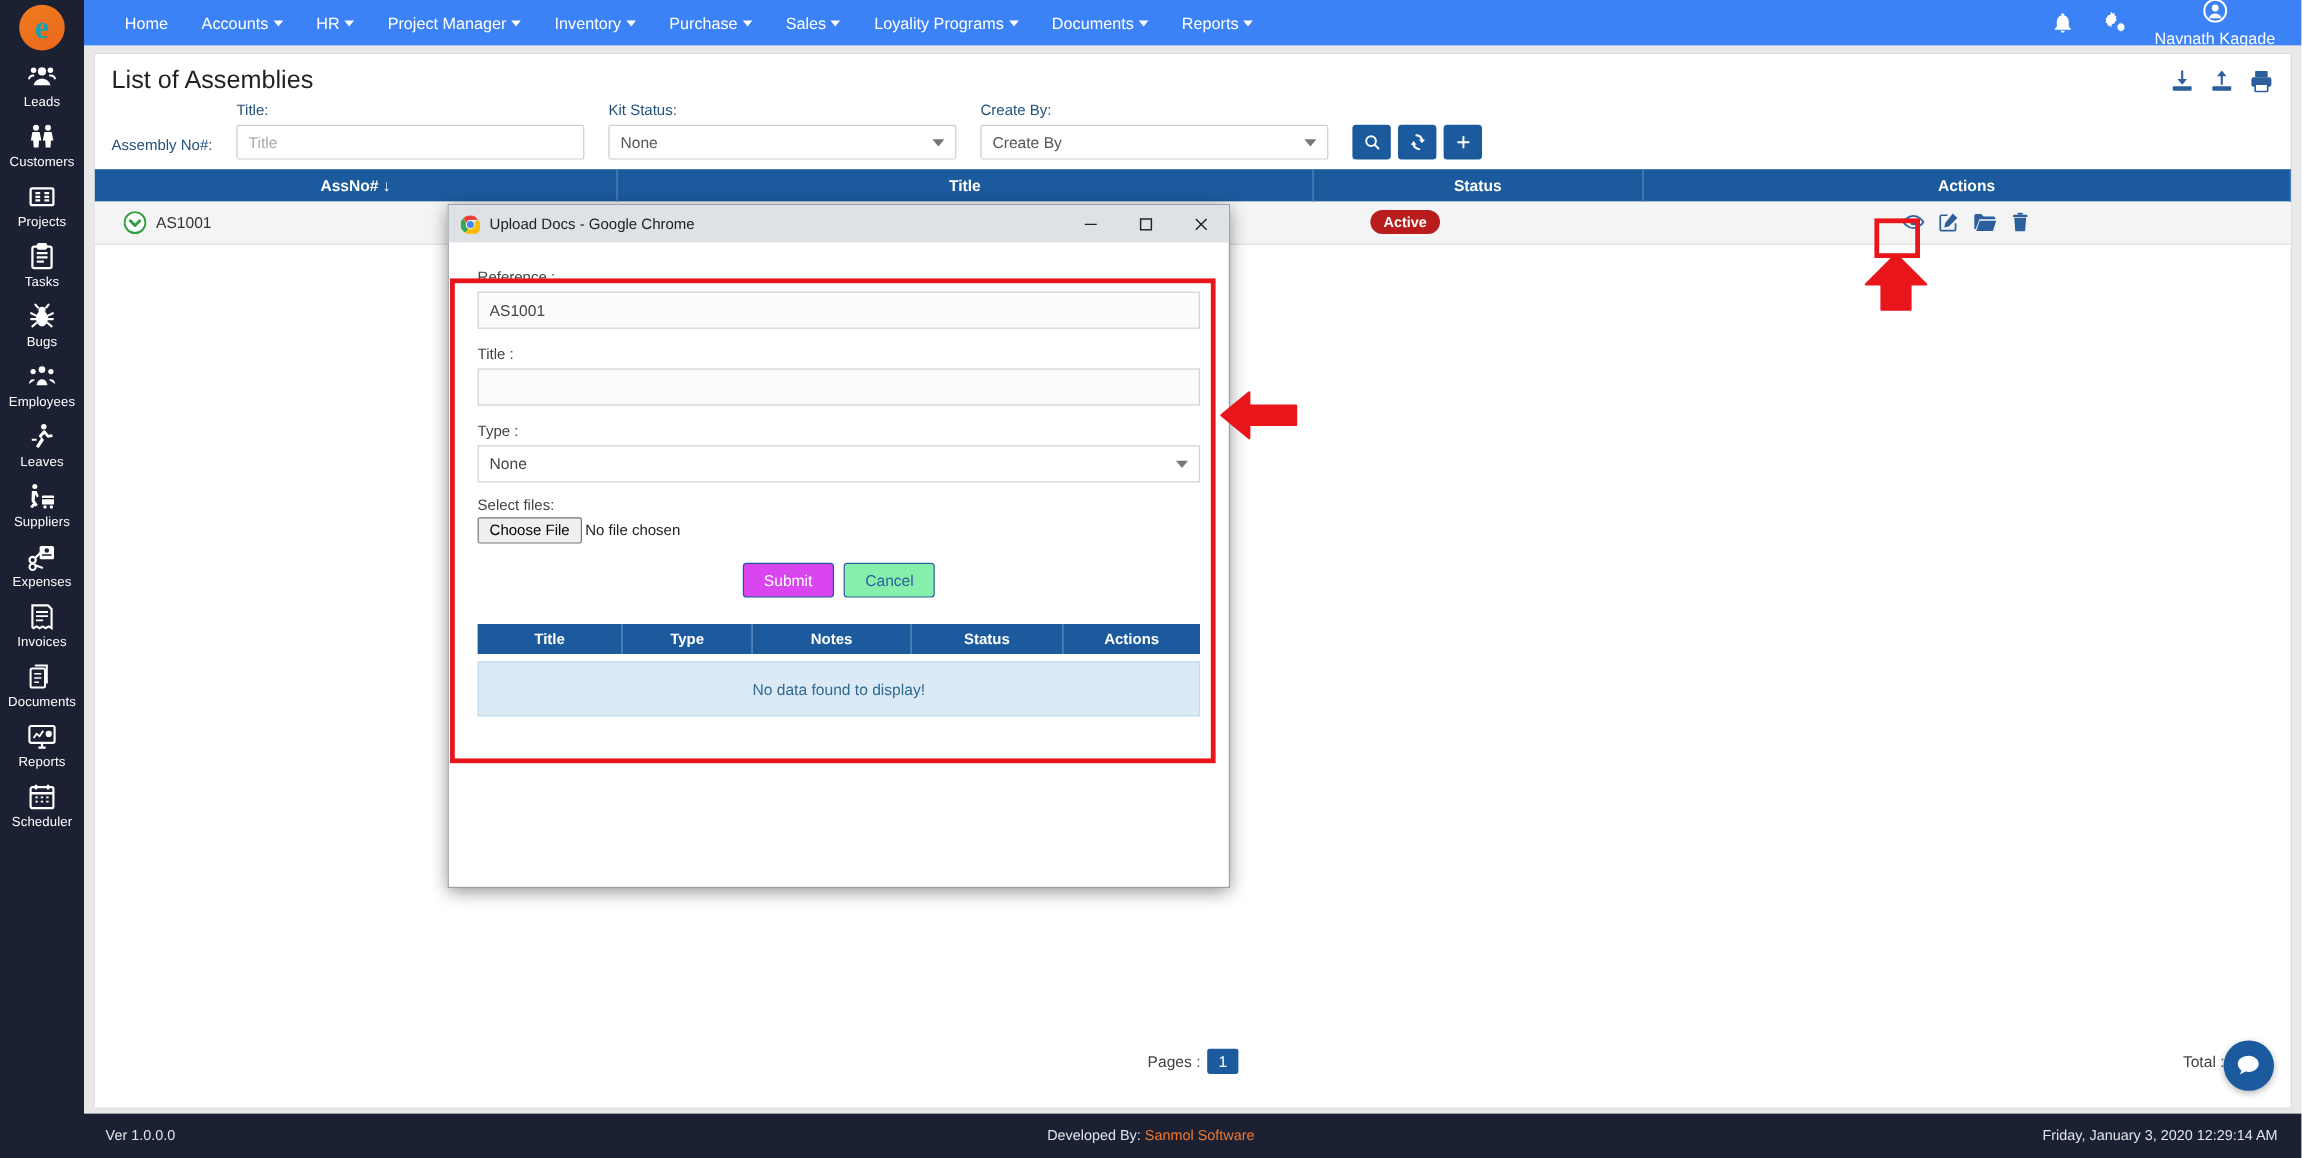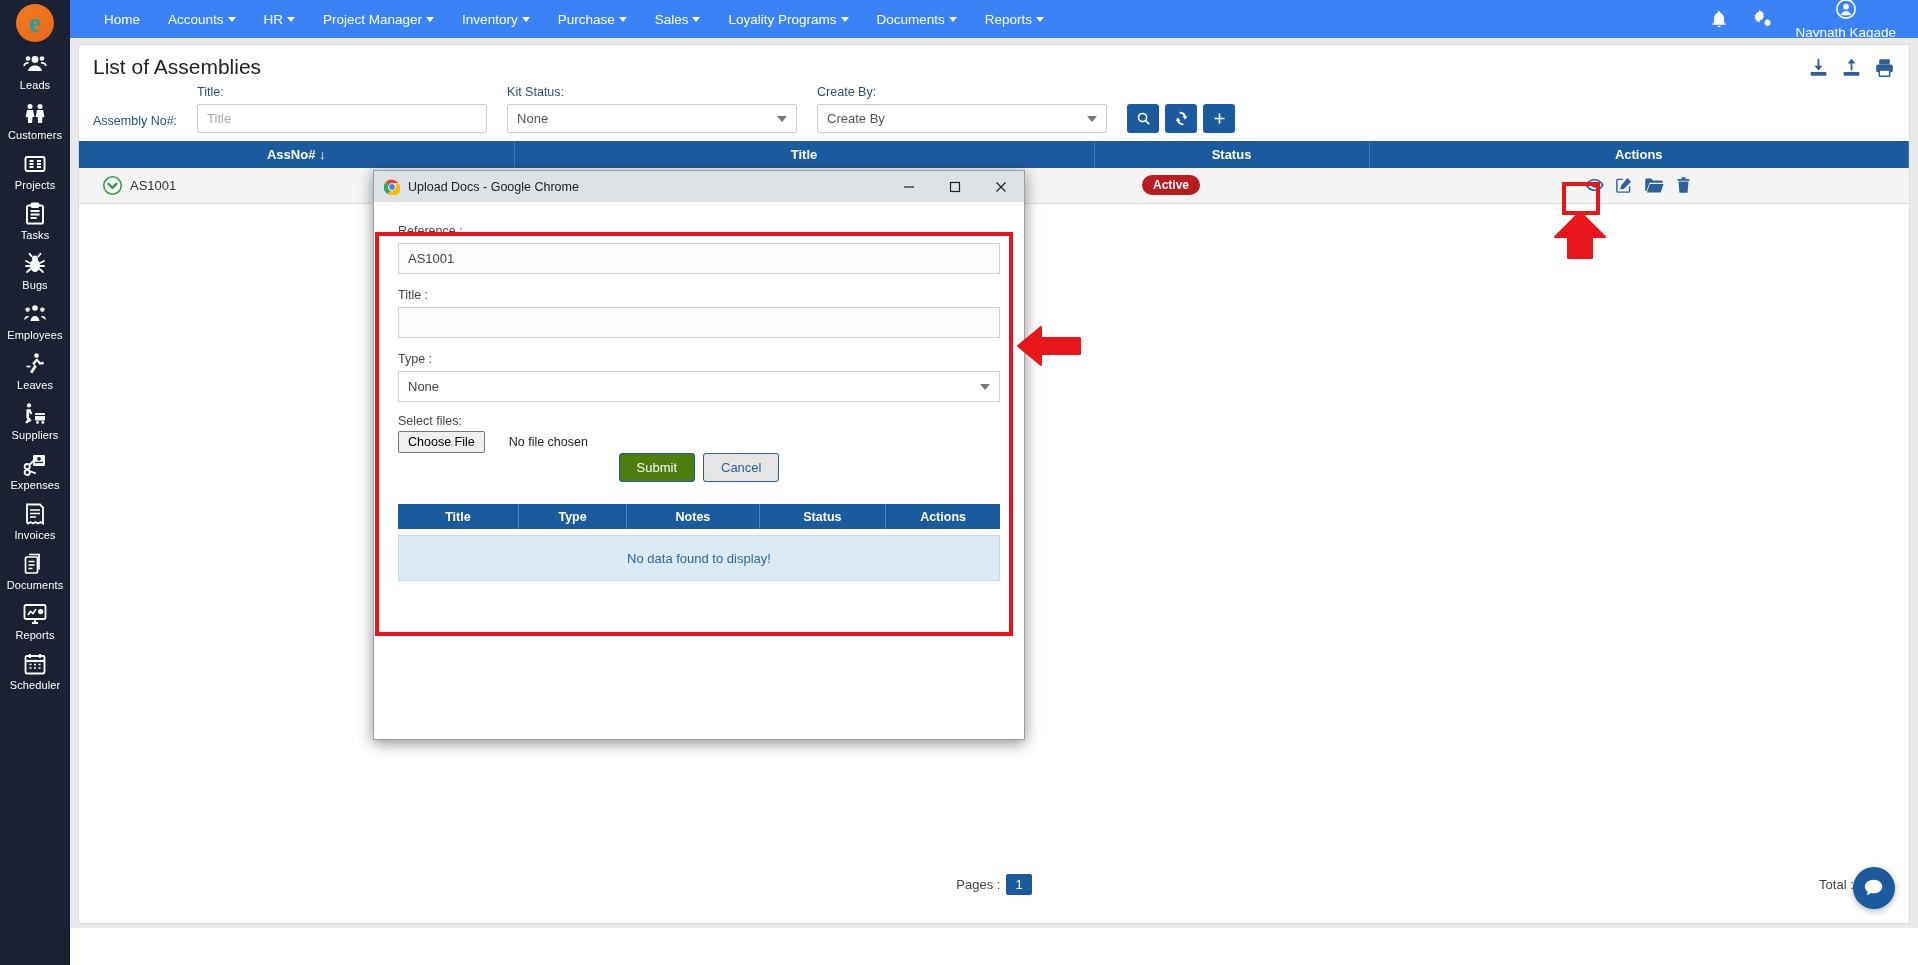--- a/index.html
+++ b/index.html
@@ -191,35 +191,35 @@
   .f-inp {
     width: 100%; height: 31px; border: 1px solid #d2d2d2; background: #fbfbfb;
     font-size: 13px; color: #444; padding: 0 9px; margin-bottom: 14px;
     font-family: "Liberation Sans", sans-serif;
   }
   .f-sel {
     width: 100%; height: 31px; border: 1px solid #d2d2d2; background: #fff;
     font-size: 13px; color: #444; padding: 0 9px; margin-bottom: 12px;
     display: flex; align-items: center; justify-content: space-between; cursor: pointer;
   }
-  .file-row { display: flex; align-items: center; gap: 24px; }
+  .file-row { display: flex; align-items: center; gap: 3px; margin-bottom: 16px; }
   .choose-btn {
     border: 1px solid #767676; background: #efefef; font-size: 12.5px;
     padding: 3px 9px; color: #000; cursor: pointer; border-radius: 2px;
     font-family: "Liberation Sans", sans-serif;
   }
   .no-file { font-size: 12.5px; color: #222; }
   .btn-row { display: flex; justify-content: center; gap: 8px; margin-bottom: 22px; }
   .btn-primary {
-    background: #4d7c0f; color: #fff; border: 1px solid #1c5a9e;
+    background: #d946ef; color: #fff; border: 1px solid #1c5a9e;
     font-size: 13px; padding: 6px 17px; cursor: pointer; border-radius: 3px;
     font-family: "Liberation Sans", sans-serif;
   }
   .btn-default {
-    background: #e5e5e5; color: #2b5f9e; border: 1px solid #2b5f9e;
+    background: #86efac; color: #2b5f9e; border: 1px solid #2b5f9e;
     font-size: 13px; padding: 6px 17px; cursor: pointer; border-radius: 3px;
     font-family: "Liberation Sans", sans-serif;
   }
   .docs-tbl { width: 100%; border-collapse: collapse; }
   .docs-tbl th {
     background: #1c5a9e; color: #fff; font-size: 12.5px; font-weight: bold;
     height: 25px; border-right: 1px solid #4a80b6; text-align: center;
   }
   .docs-tbl th:last-child { border-right: none; }
   .nodata {
@@ -671,14 +671,19 @@
       <path d="M3 23 L26 4 L26 15 L65 15 L65 31 L26 31 L26 42 Z" fill="#e8151b" stroke="#e8151b" stroke-width="2" stroke-linejoin="round"></path>
     </svg>
   </div>
 
   <div class="red-arrow" id="arrow-up">
     <svg width="76" height="50" viewBox="0 0 76 50">
       <path d="M38 2 L63 27 L50 27 L50 48 L26 48 L26 27 L13 27 Z" fill="#e8151b" stroke="#e8151b" stroke-width="2" stroke-linejoin="round"></path>
     </svg>
   </div>
 
+  <div id="footer">
+    <span class="ver">Ver 1.0.0.0</span>
+    <span class="dev"><span>Developed By: </span><b>Sanmol Software</b></span>
+    <span class="dt">Friday, January 3, 2020 12:29:14 AM</span>
+  </div>
 
 </div>
 
 </body></html>

